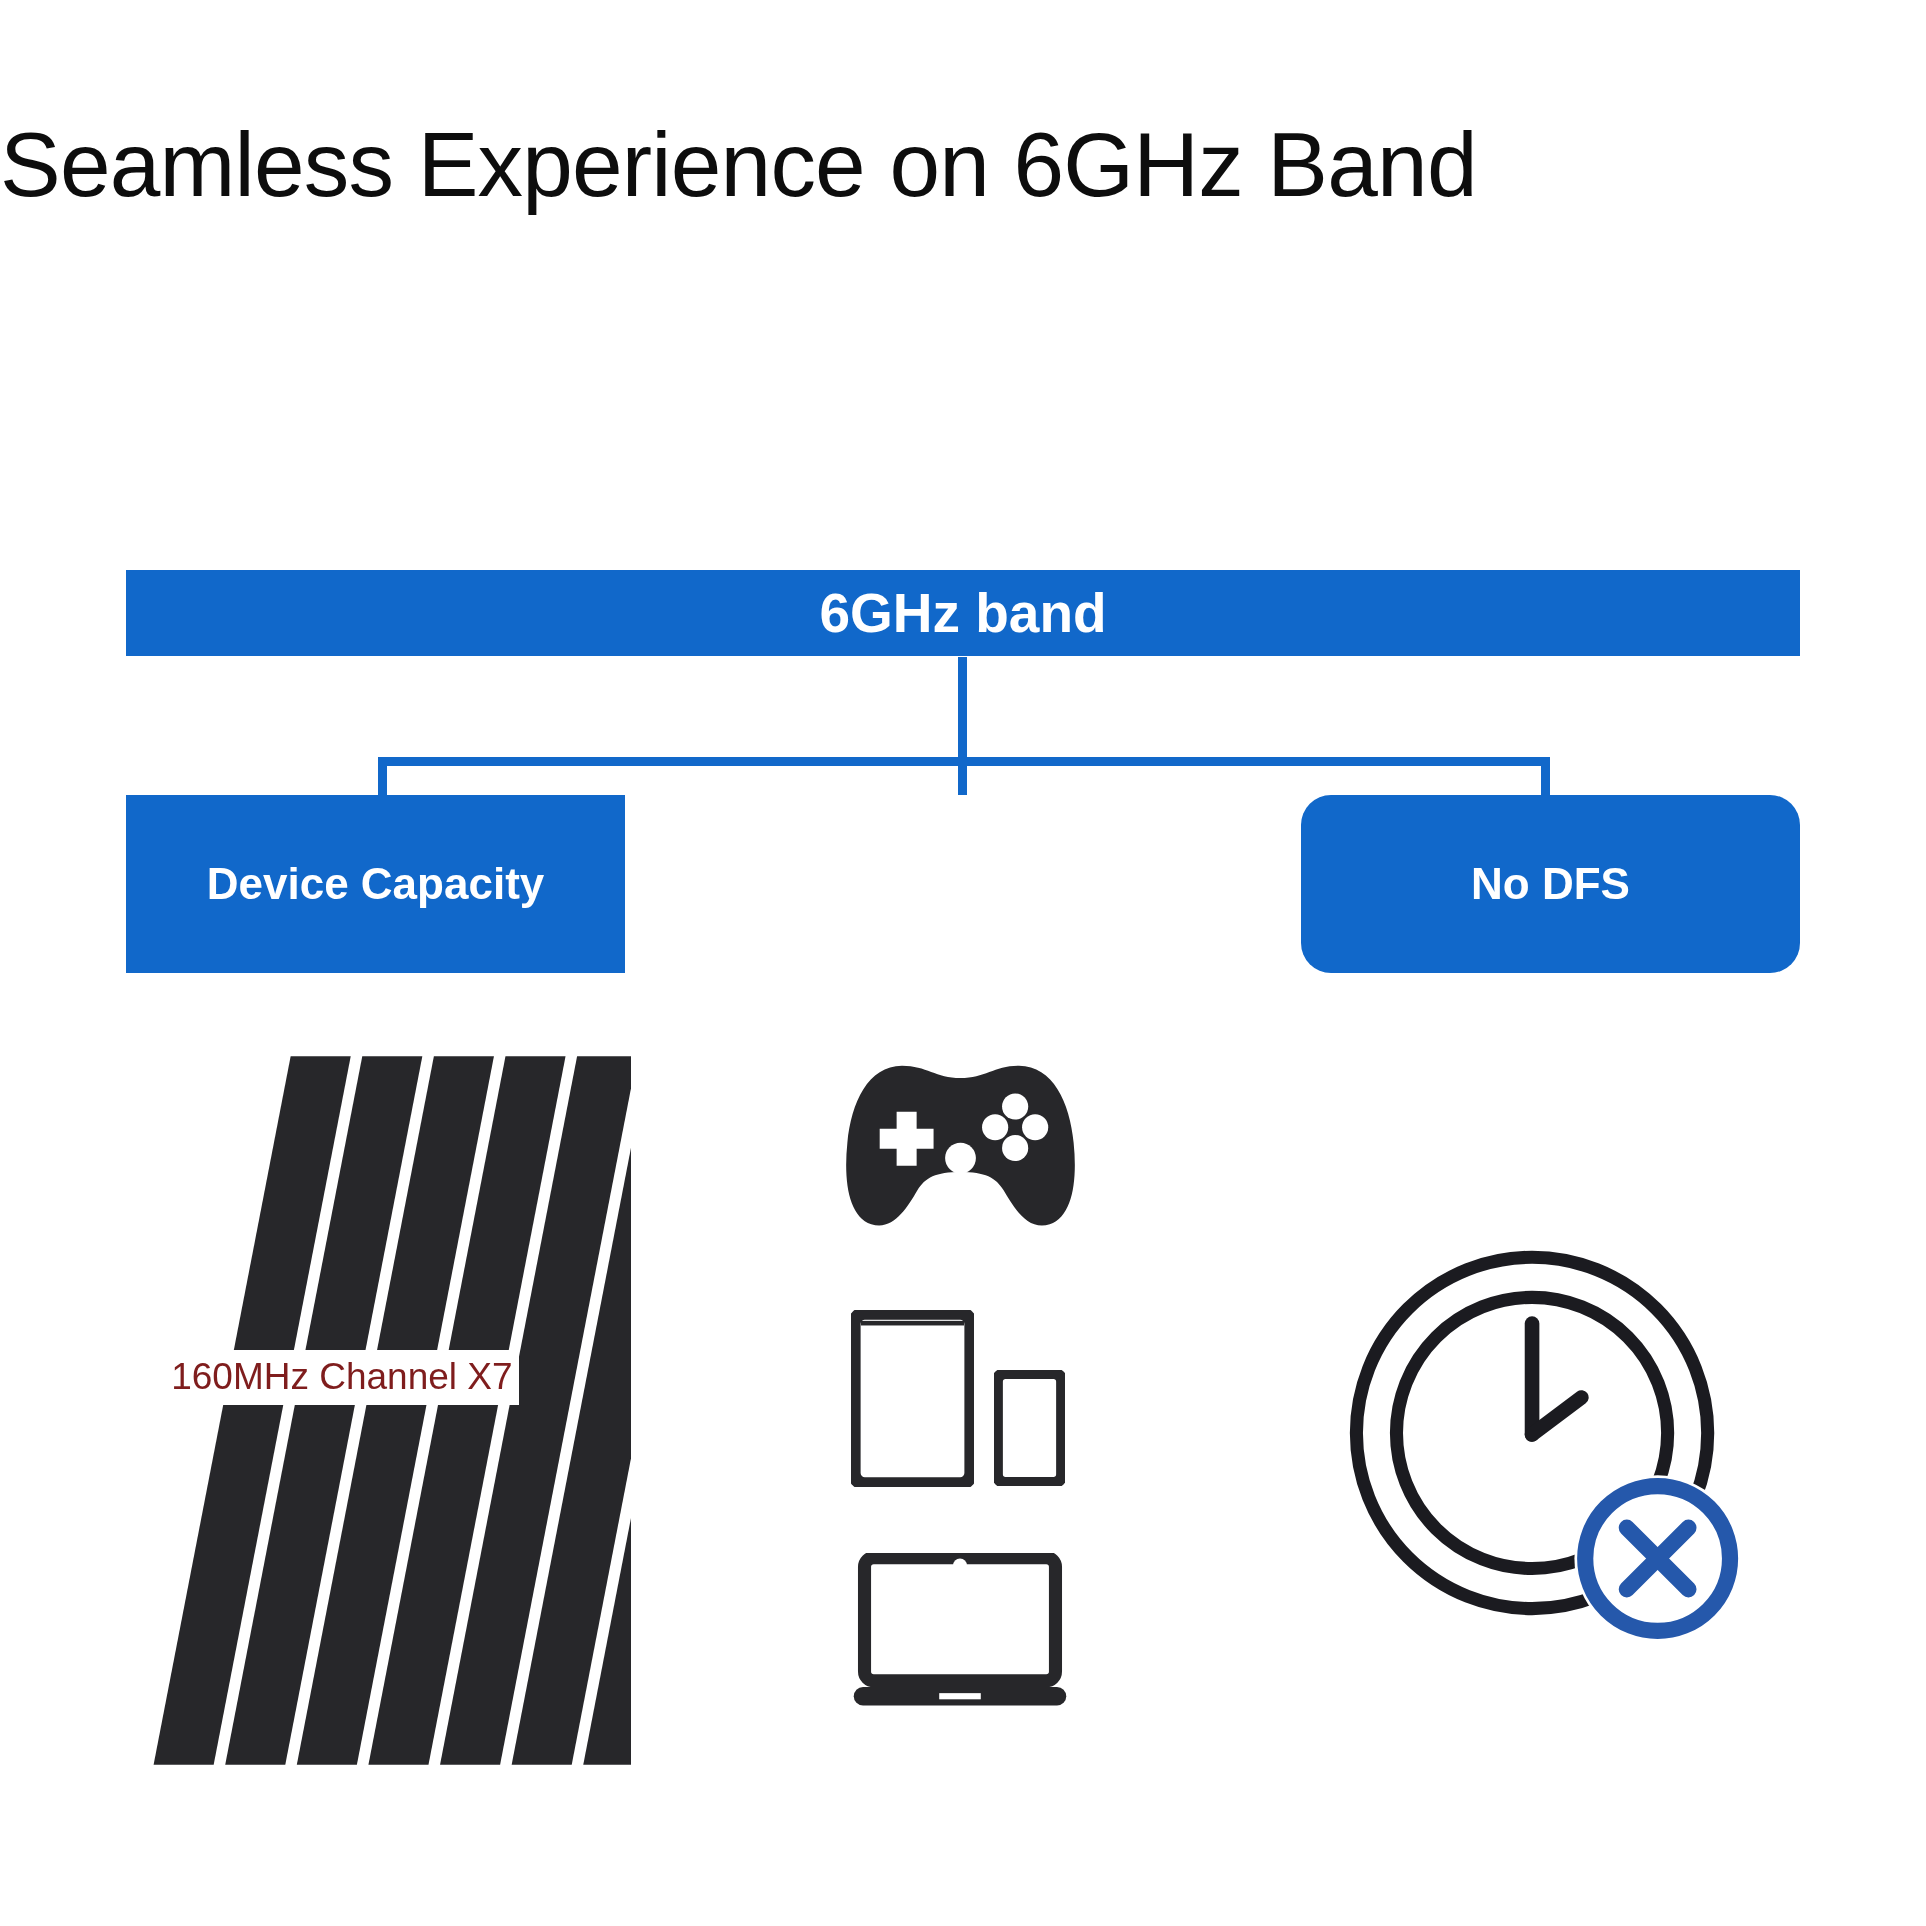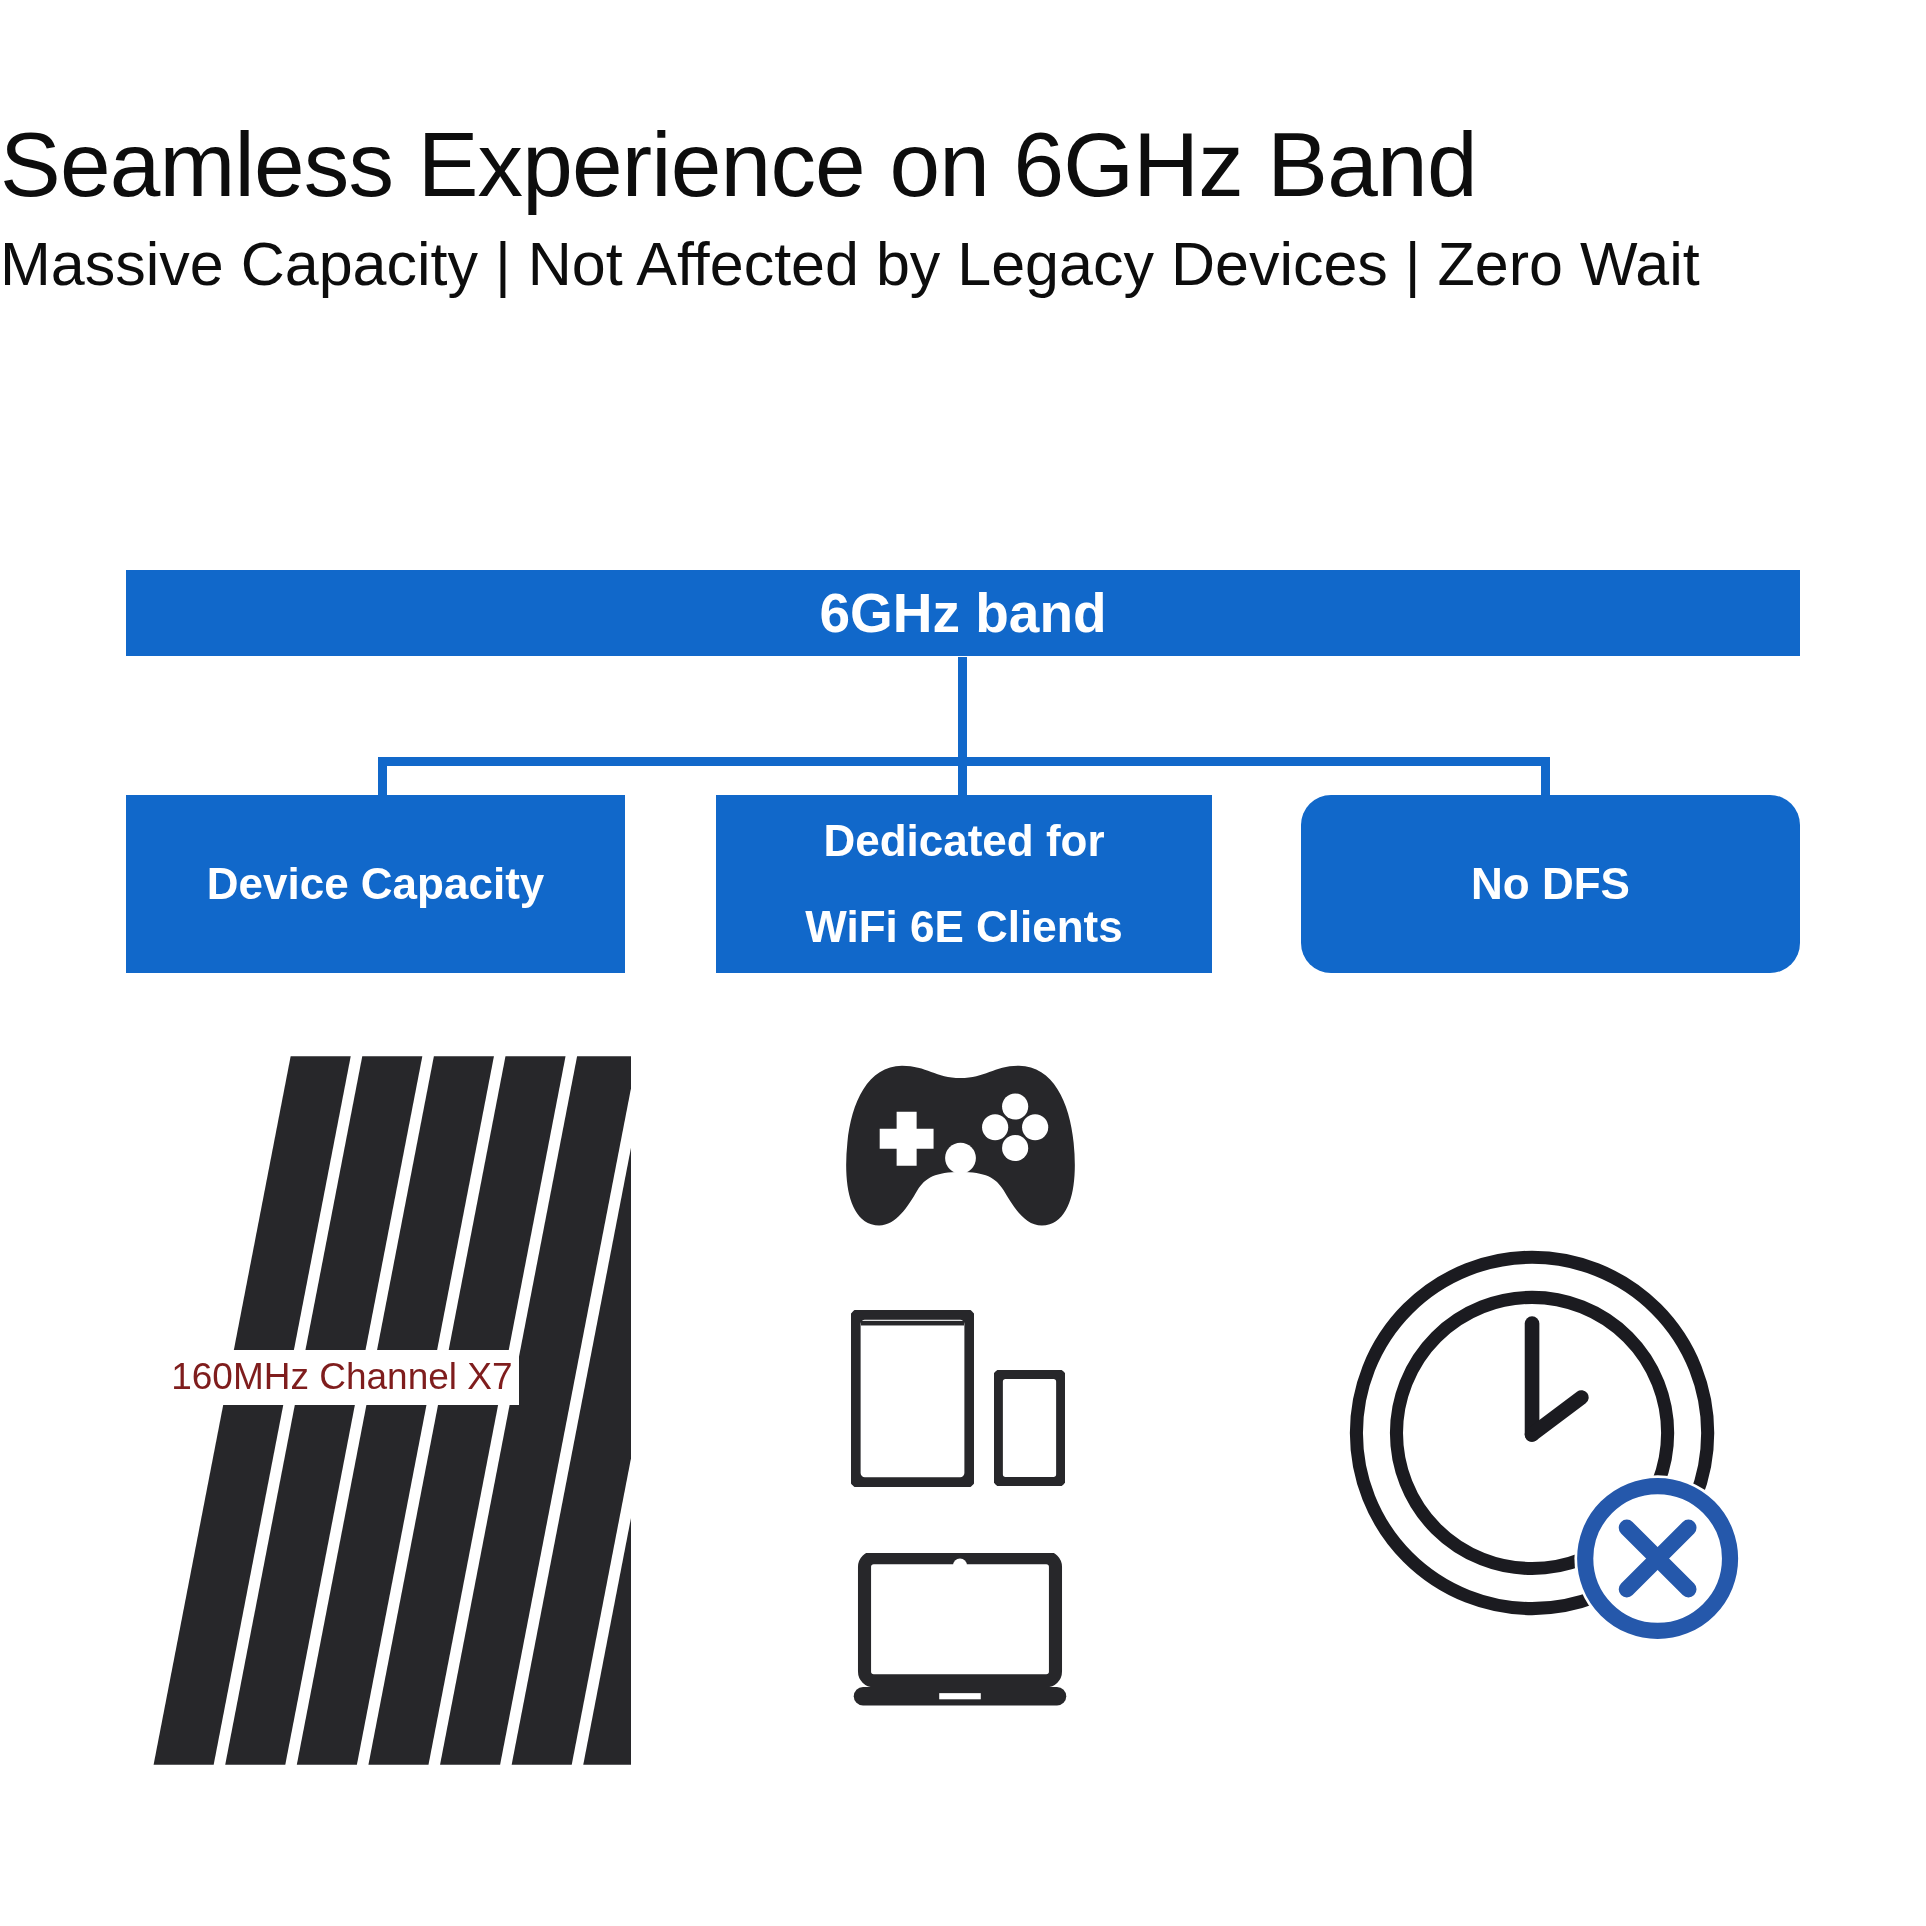--- a/index.html
+++ b/index.html
@@ -176,43 +176,38 @@
     height: 401px;
   }
 
   .icon-svg { display: block; }
 </style>
 </head>
 <body>
 
 <div id="header-block">
   <div id="main-title">Seamless Experience on 6GHz Band</div>
-  <div id="subtitle">Massive Capacity | Not Affected by Legacy Devices | Zero Wait</div>
 </div>
 
 <div id="diagram">
 
   <div class="conn" id="conn-root-stem"></div>
   <div class="conn" id="conn-hbar"></div>
   <div class="conn" id="conn-left-drop"></div>
   <div class="conn" id="conn-mid-drop"></div>
   <div class="conn" id="conn-right-drop"></div>
 
   <div class="node-box" id="node-root">
     <span class="node-line">6GHz band</span>
   </div>
 
   <div class="node-box" id="node-capacity">
     <span class="node-line">Device Capacity</span>
   </div>
 
-  <div class="node-box" id="node-clients">
-    <span class="node-line">Dedicated for</span>
-    <span class="node-line">WiFi 6E Clients</span>
-  </div>
 
   <div class="node-box" id="node-dfs">
     <span class="node-line">No DFS</span>
   </div>
 </div>
 
 <div class="illus" id="illus-channels">
   <svg class="icon-svg" width="539" height="709" viewBox="0 0 700 920">
     <g fill="#27272a">
       <polygon points="258,0 336,0 158,920 80,920"></polygon>

